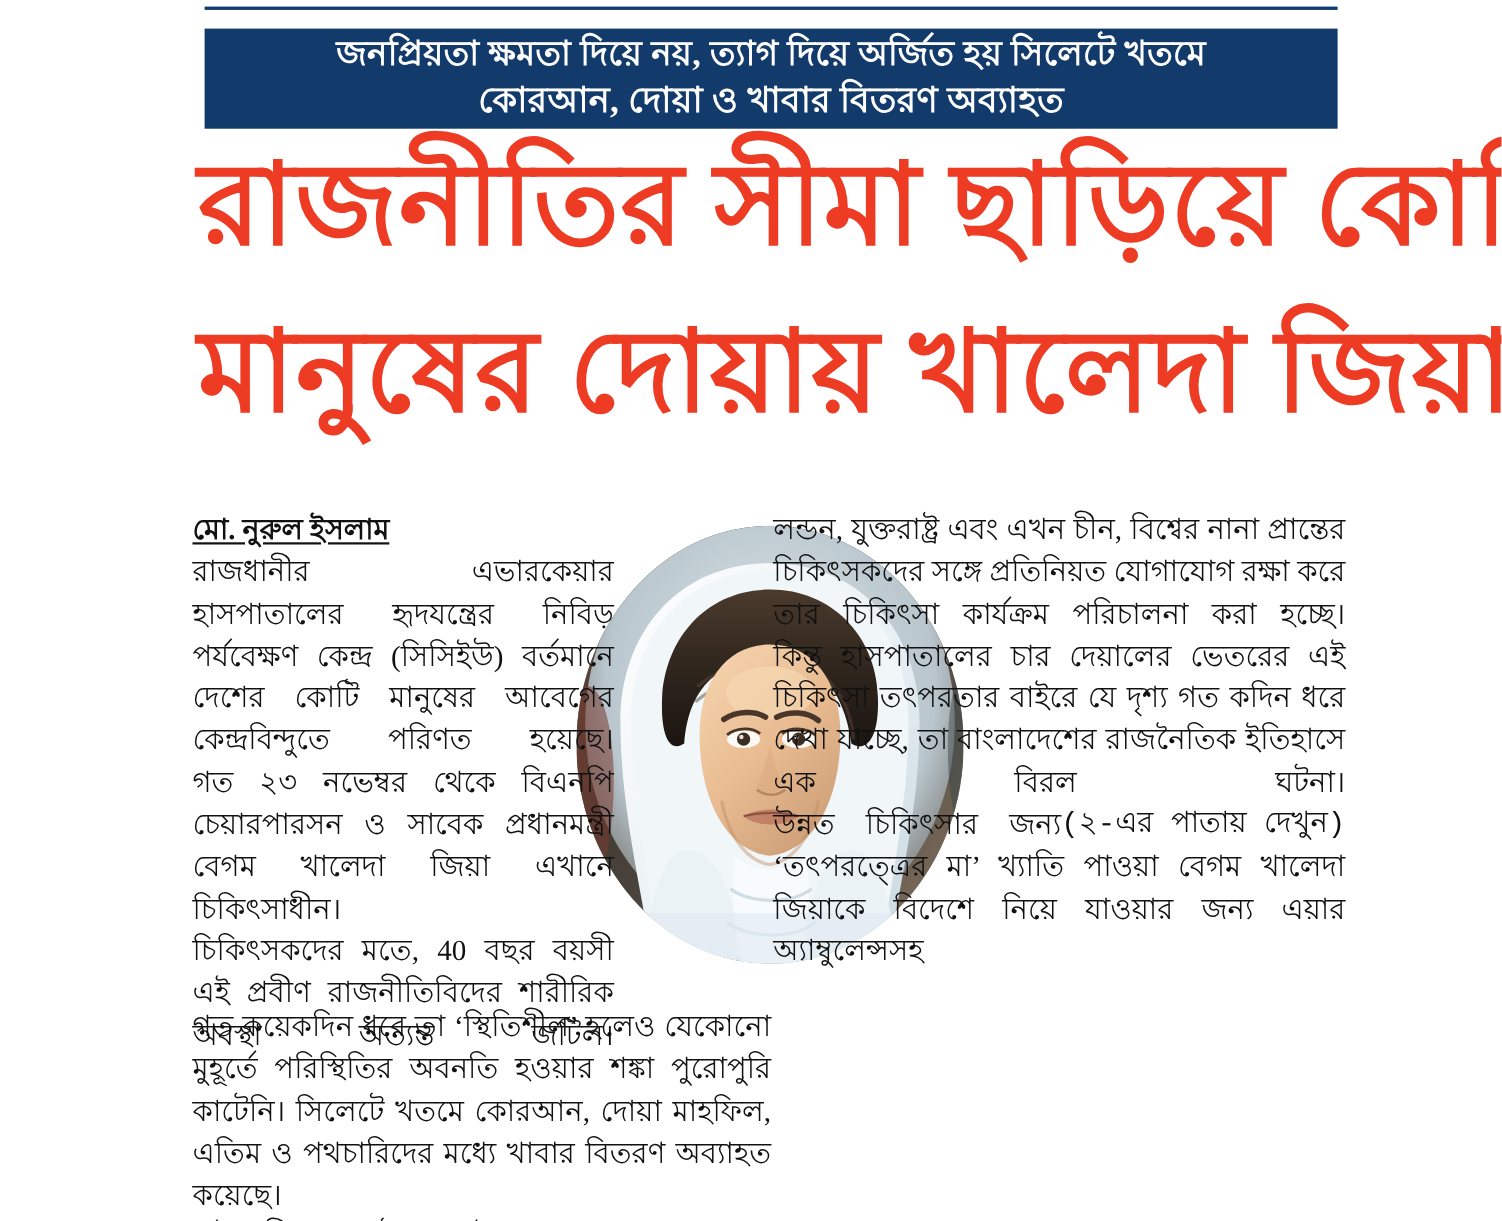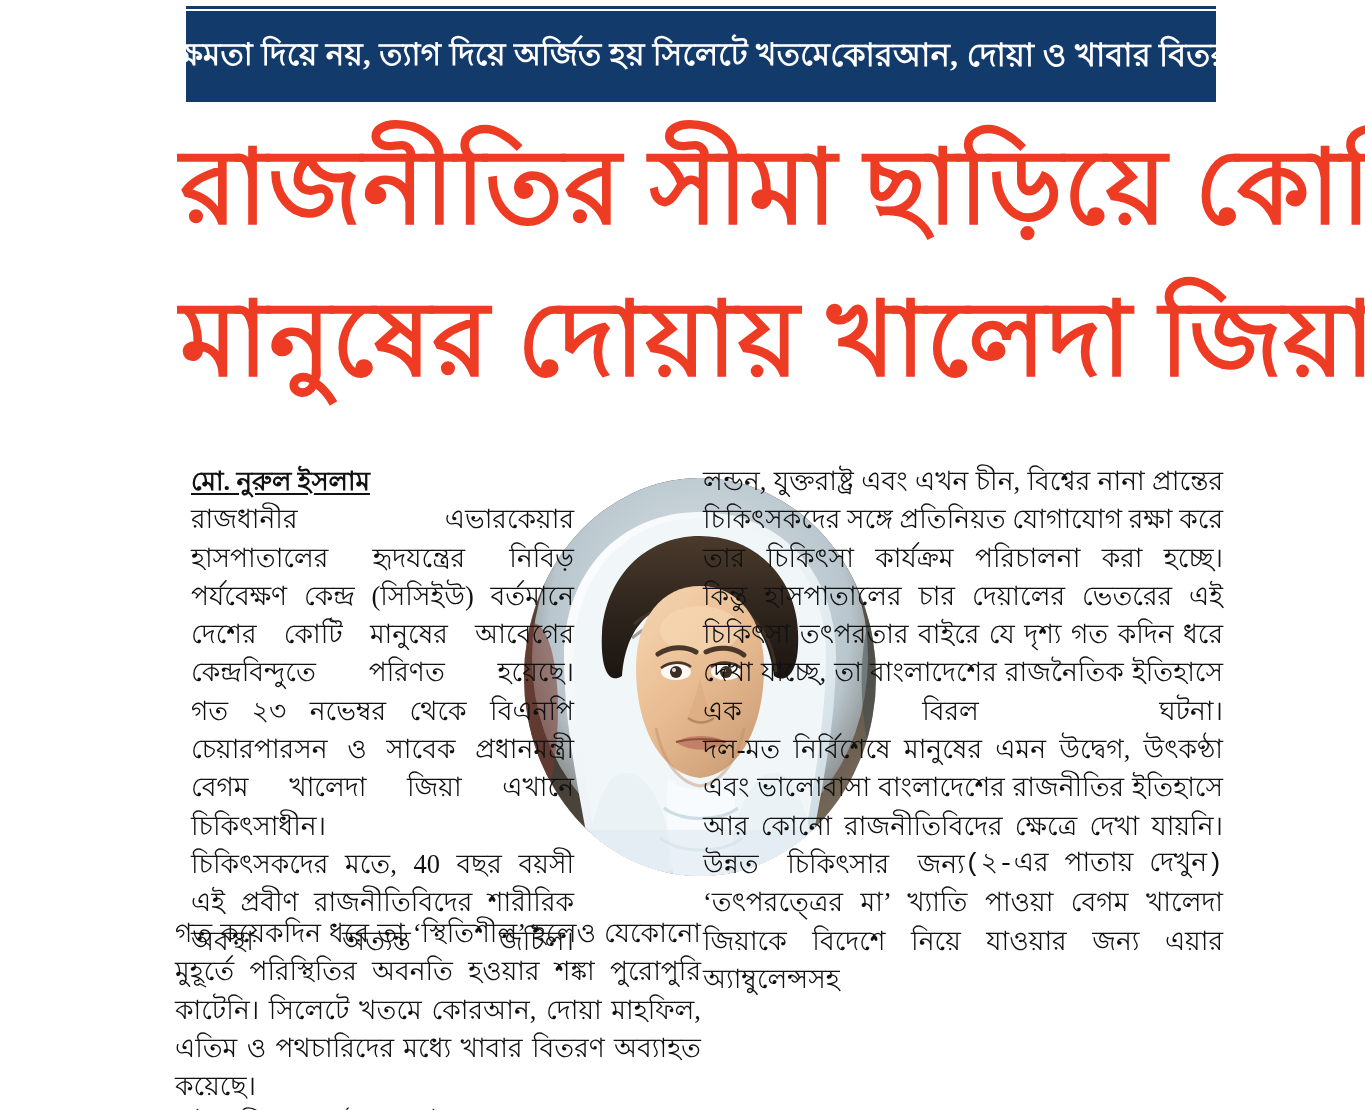--- a/index.html
+++ b/index.html
@@ -27,26 +27,27 @@
     position: absolute;
     left: 0;
     top: 0;
     width: 100%;
     height: 3px;
     background: #1b3a6b;
   }
   .banner {
     position: absolute;
     left: 0;
-    top: 5px;
+    top: 20px;
     width: 100%;
     height: 91px;
     background: #123a6b;
     color: #ffffff;
     display: flex;
+    flex-direction: column;
     align-items: center;
     justify-content: center;
     box-sizing: border-box;
     padding: 2px 10px 6px 10px;
   }
   .banner-line {
     font-family: "Liberation Serif", "DejaVu Serif", serif;
     font-weight: bold;
     font-size: 31px;
     line-height: 42px;
@@ -86,21 +87,21 @@
   .col {
     position: absolute;
     top: 0;
     font-size: 26.5px;
     line-height: 38.3px;
     color: #111111;
     text-align: justify;
     text-justify: inter-word;
     font-family: "Liberation Serif", "DejaVu Serif", serif;
   }
-  .col-left  { left: 175px; width: 383px; margin-left: 16px; }
+  .col-left  { left: 175px; width: 383px; }
   .col-right { left: 703px; width: 520px; }
 
   
   .col-left-wide  { left: 175px; width: 526px; }
 
   .byline {
     font-weight: bold;
     font-size: 26px;
     line-height: 34px;
     text-decoration: underline;
@@ -241,20 +242,19 @@
   </div>
 
   <div class="col col-left-wide" style="top: 452px; color: rgb(17, 17, 17);">
     <p class="para jall">গত কয়েকদিন ধরে তা ‘স্থিতিশীল’ হলেও যেকোনো মুহূর্তে পরিস্থিতির অবনতি হওয়ার শঙ্কা পুরোপুরি কাটেনি। সিলেটে খতমে কোরআন, দোয়া মাহফিল, এতিম ও পথচারিদের মধ্যে খাবার বিতরণ অব্যাহত কয়েছে।</p>
     <p class="para jall">এই গভীর সংকটের মধ্যেই গতকাল সোমবার দুপুরে চীন থেকে পাঁচজন বিশেষজ্ঞ চিকিৎসকের একটি দল</p>
   </div>
 
   <div class="col col-right" style="color: rgb(17, 17, 17);">
     <p class="para jall">লন্ডন, যুক্তরাষ্ট্র এবং এখন চীন, বিশ্বের নানা প্রান্তের চিকিৎসকদের সঙ্গে প্রতিনিয়ত যোগাযোগ রক্ষা করে তার চিকিৎসা কার্যক্রম পরিচালনা করা হচ্ছে।</p>
     <p class="para jall">কিন্তু হাসপাতালের চার দেয়ালের ভেতরের এই চিকিৎসা তৎপরতার বাইরে যে দৃশ্য গত কদিন ধরে দেখা যাচ্ছে, তা বাংলাদেশের রাজনৈতিক ইতিহাসে এক বিরল ঘটনা।</p>
-    <p class="para jall">দল-মত নির্বিশেষে মানুষের এমন উদ্বেগ, উৎকণ্ঠা এবং ভালোবাসা বাংলাদেশের রাজনীতির ইতিহাসে আর কোনো রাজনীতিবিদের ক্ষেত্রে দেখা যায়নি।</p>
     <p class="para clearfix">
       <span class="pagejump">(২-এর পাতায় দেখুন)</span>
       <span>উন্নত চিকিৎসার জন্য ‘তৎপরত্ত্রের মা’ খ্যাতি পাওয়া বেগম খালেদা জিয়াকে বিদেশে নিয়ে যাওয়ার জন্য এয়ার অ্যাম্বুলেন্সসহ</span>
     </p>
   </div>
 
 </div>
 
 </body></html>

